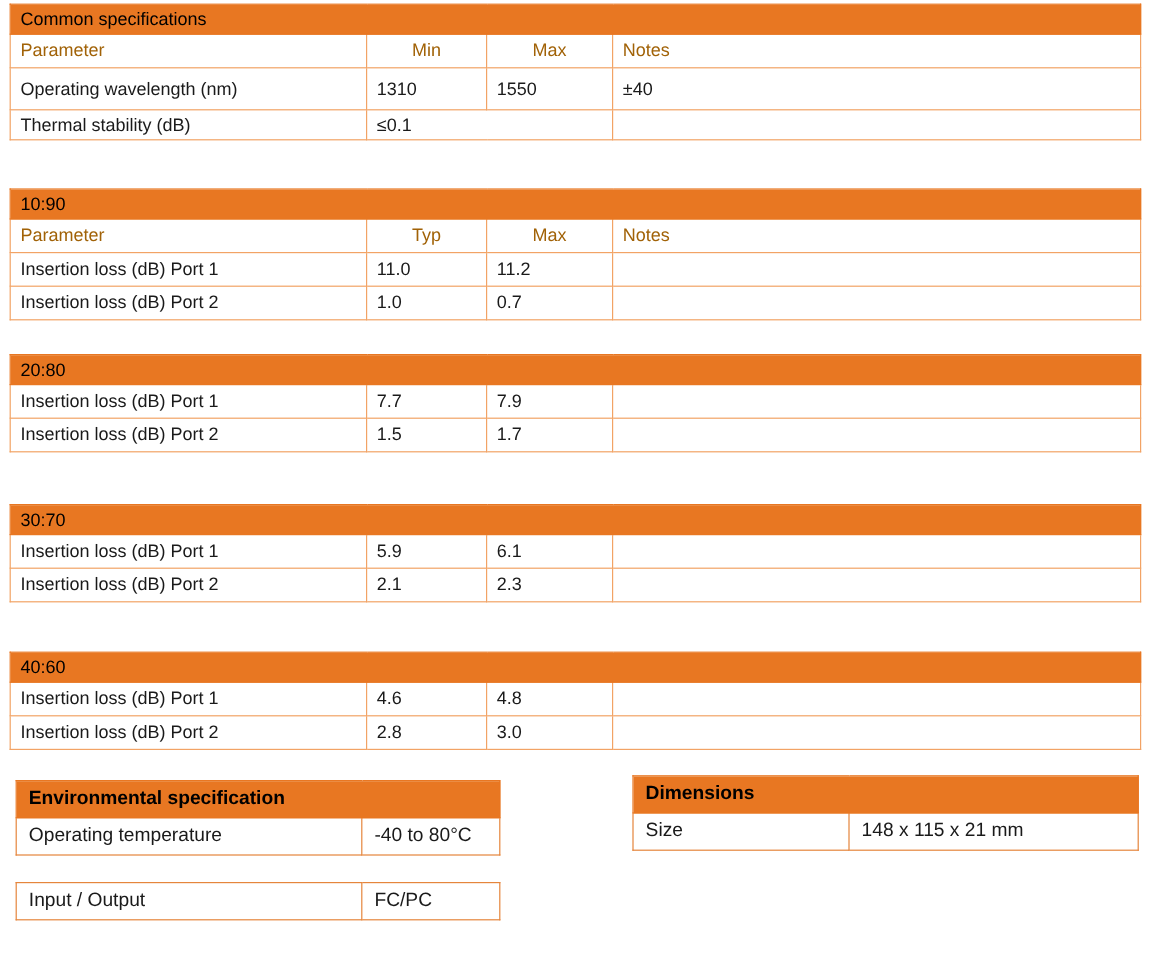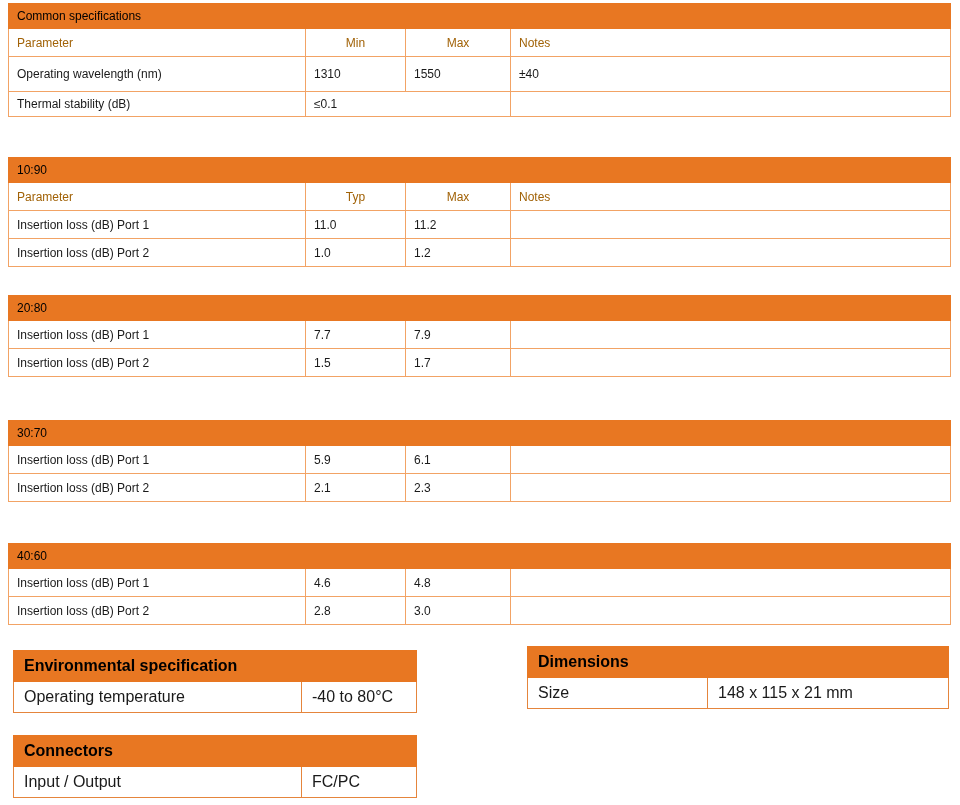--- a/index.html
+++ b/index.html
@@ -20,21 +20,21 @@
   .spec-table {
     position: absolute;
     border-collapse: collapse;
     table-layout: fixed;
     background: #ffffff;
     box-sizing: border-box;
   }
   .spec-table td, .spec-table th {
     border: 1px solid #F2A365;
     padding: 0 8px;
-    font-size: 12px;
+    font-size: 15px;
     font-weight: normal;
     text-align: left;
     vertical-align: middle;
     white-space: nowrap;
     box-sizing: border-box;
     background: #ffffff;
   }
 
   
   .title-cell {
@@ -143,21 +143,21 @@
     </tr>
     <tr class="row-std">
       <td>Insertion loss (dB)  Port 1</td>
       <td class="num">11.0</td>
       <td class="num">11.2</td>
       <td></td>
     </tr>
     <tr class="row-std">
       <td>Insertion loss (dB)  Port 2</td>
       <td class="num">1.0</td>
-      <td class="num">1.2</td>
+      <td class="num">0.7</td>
       <td></td>
     </tr>
   </tbody>
 </table>
 
 <table class="spec-table" style="left:8px; top:295px; width:942px;border-radius:31px;">
   <colgroup>
     <col style="width:297px">
       <col style="width:100px">
       <col style="width:105px">
@@ -250,23 +250,20 @@
   </tbody>
 </table>
 
 <table class="mini-table" style="left:13px; top:735px; width:403px;">
   <colgroup>
       <col style="width:288px">
       <col style="width:115px">
     </colgroup>
   <tbody>
     <tr>
-      <td class="mini-title" colspan="2">Connectors</td>
-    </tr>
-    <tr>
       <td>Input / Output</td>
       <td>FC/PC</td>
     </tr>
   </tbody>
 </table>
 
 <table class="mini-table" style="left:527px; top:646px; width:421px;">
   <colgroup>
       <col style="width:180px">
       <col style="width:241px">

